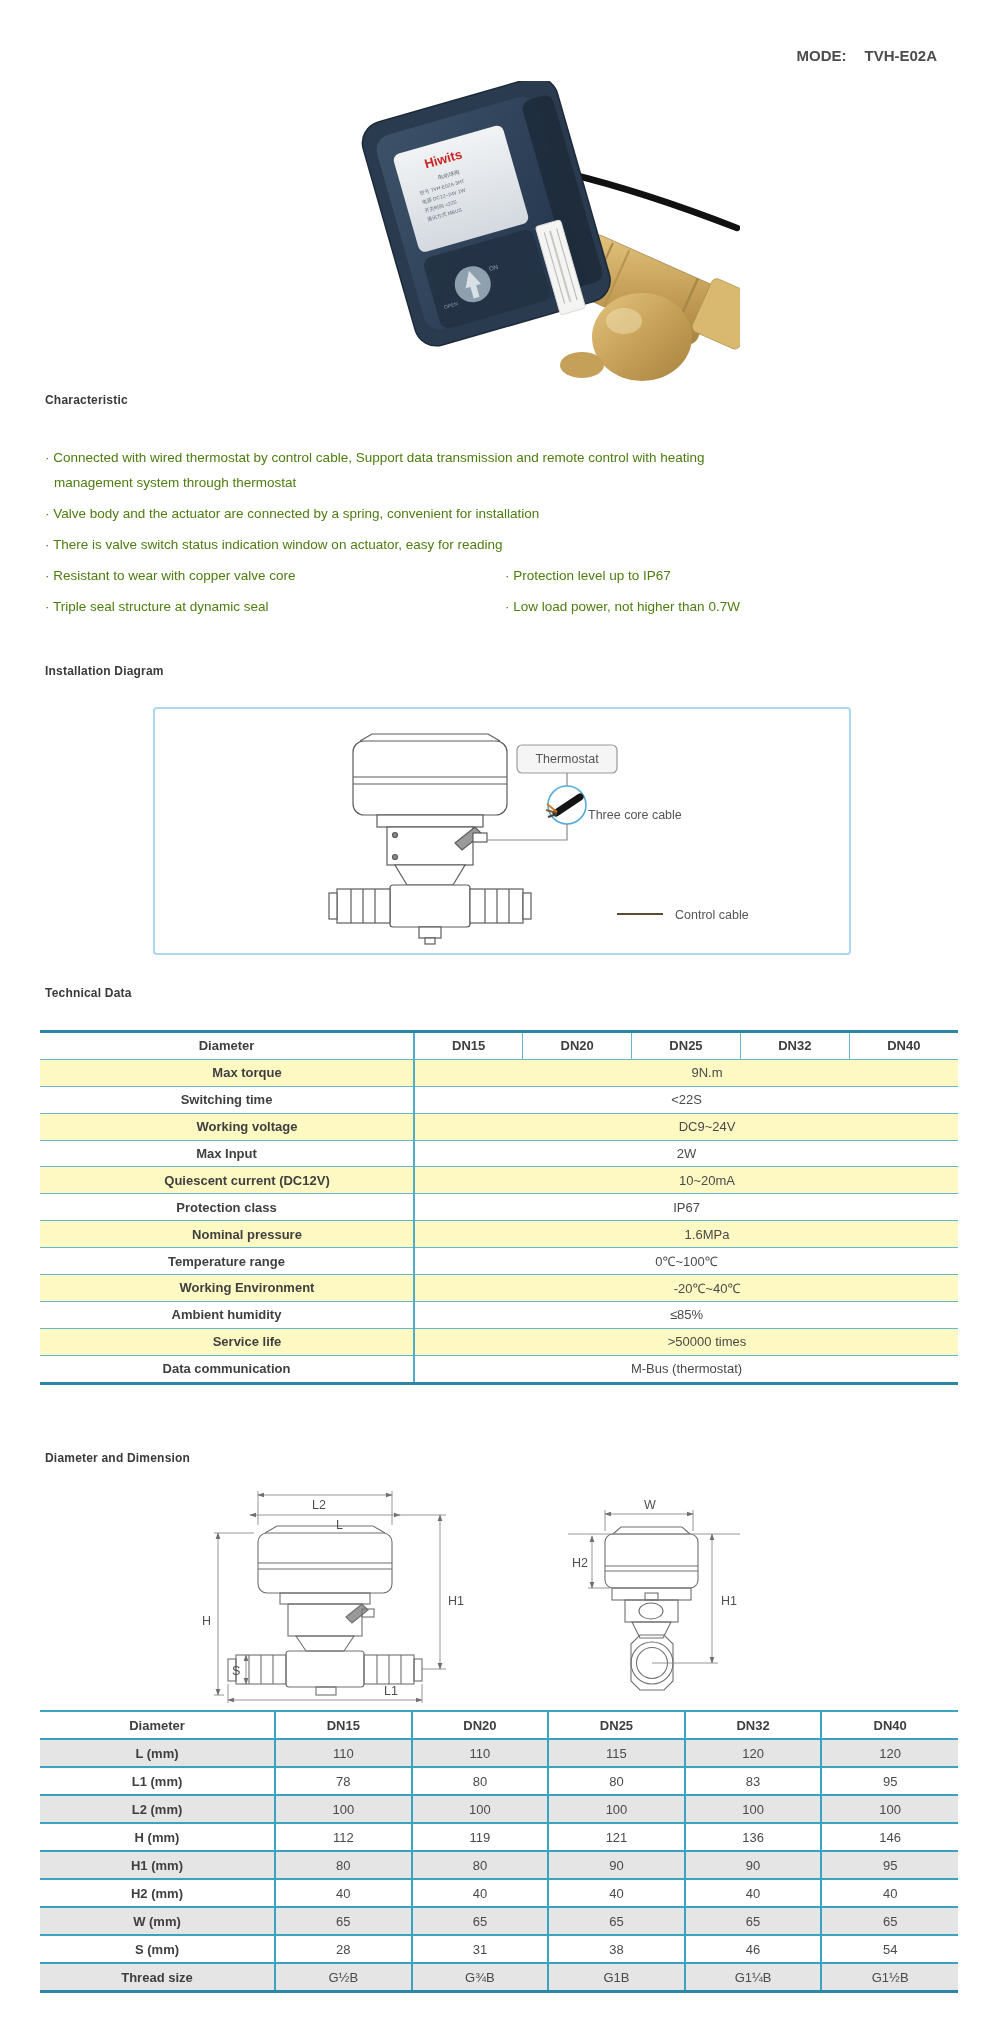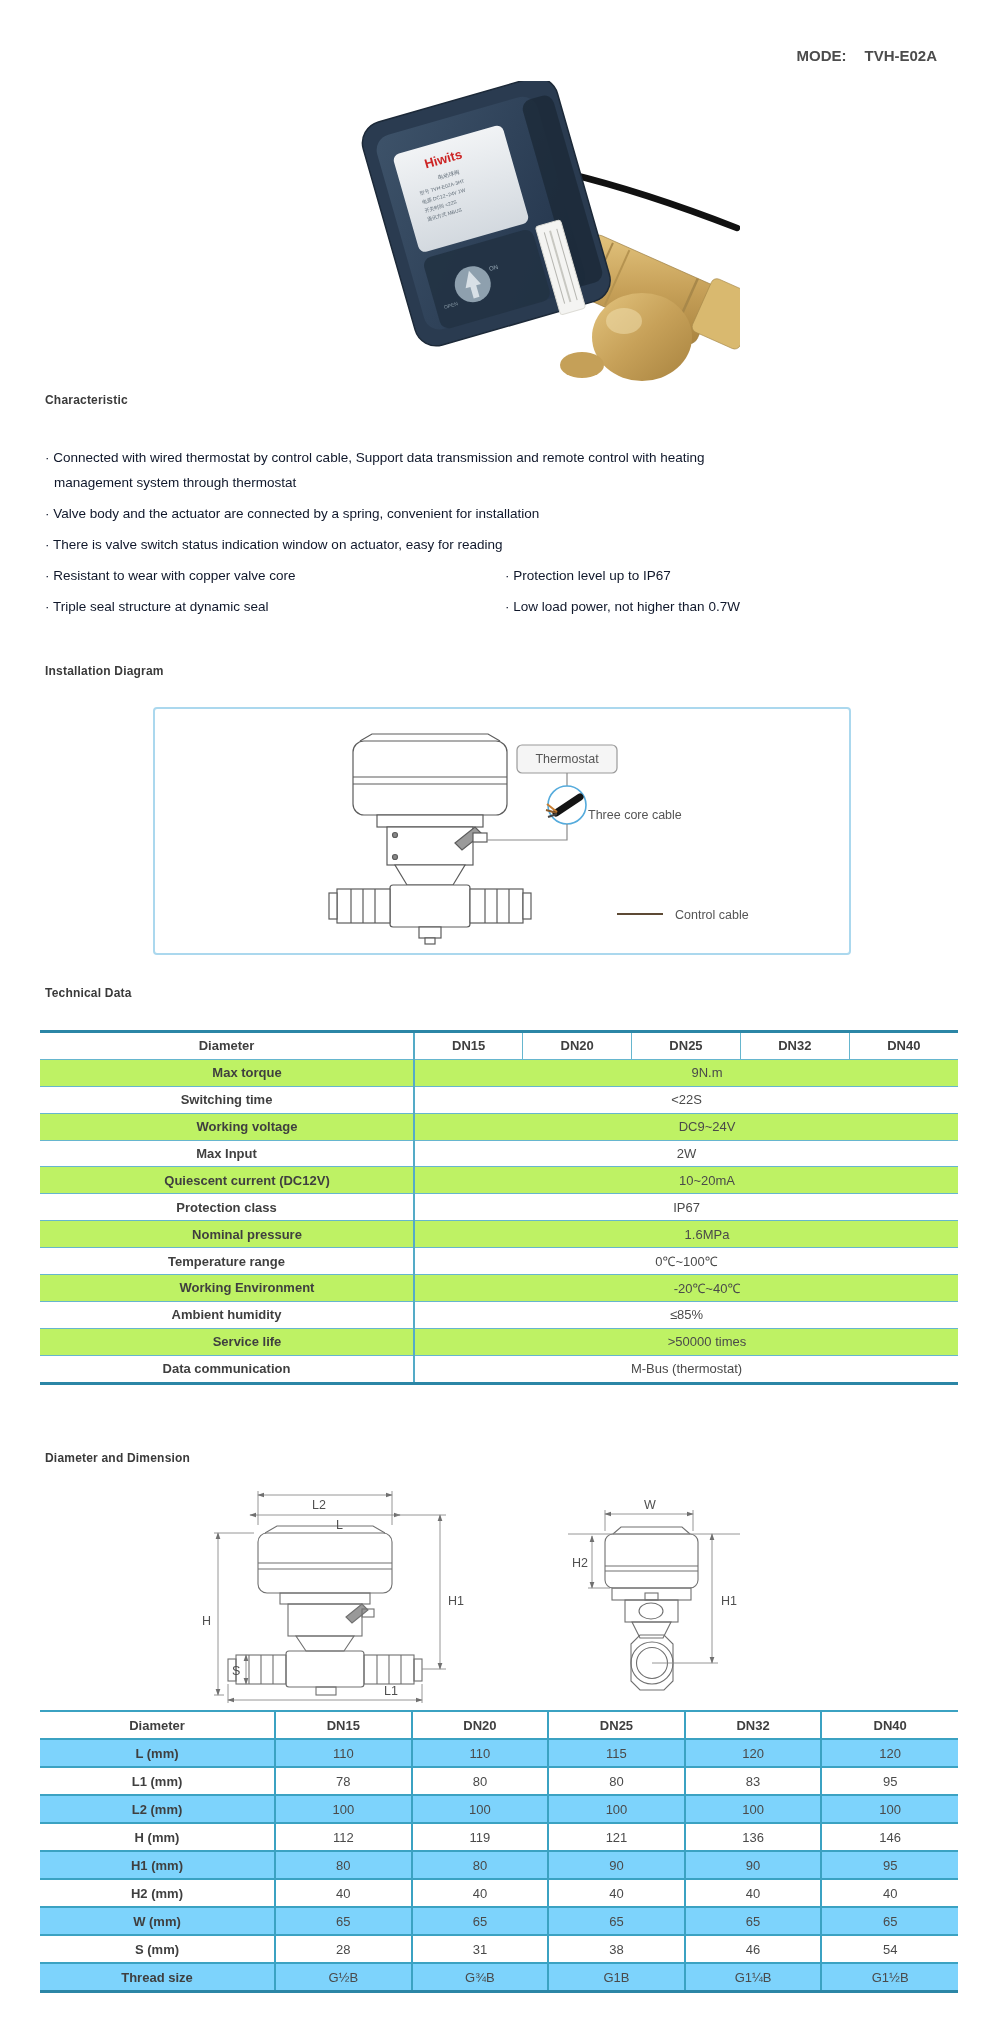--- a/index.html
+++ b/index.html
@@ -4,45 +4,45 @@
 <style>
   html,body{margin:0;padding:0;background:#ffffff;}
   body{width:1000px;height:2038px;position:relative;font-family:"Liberation Sans",sans-serif;color:#424242;}
   .abs{position:absolute;margin-top:31px;}
   
   .h{font-size:12px;font-weight:bold;color:#3a3a3a;letter-spacing:.2px;}
   
   #model{top:16px;right:63px;font-size:15px;font-weight:bold;color:#4c4c4c;}
   #model .gap{display:inline-block;width:18px;}
   
-  #char-list{left:45px;top:408px;width:905px;font-size:13.5px;color:#0f172a;}
+  #char-list{left:45px;top:408px;width:905px;font-size:13.5px;color:#4d7c0f;}
   .char-line{line-height:25px;margin-top:6px;}
   .char-line.cont{margin-top:0;padding-left:9px;}
   .char-cols{display:flex;margin-top:6px;line-height:25px;}
   .char-cols .c1{width:460px;}
   
   #install-box{left:153px;top:676px;width:698px;height:248px;border:2px solid #abd8ee;border-radius:4px;box-sizing:border-box;}
   
   table.spec{border-collapse:collapse;table-layout:fixed;width:918px;}
   table.spec td{text-align:center;vertical-align:middle;font-size:13px;color:#4a4a4a;padding:0;overflow:hidden;white-space:nowrap;}
   #table1{left:40px;top:999px;}
   #table2{left:40px;top:1679px;}
   table.t1{border-top:3px solid #2b86a6;border-bottom:3px solid #2b86a6;}
   table.t1 td{height:25.9px;border-top:1.5px solid #66b6ce;}
   table.t1 tr:first-child td{border-top:none;}
   table.t1 td.lbl{font-weight:bold;color:#3f3f3f;border-right:2px solid #54abc7;}
   table.t1 tr:first-child td.hdr{font-weight:bold;color:#3f3f3f;border-right:1.5px solid #66b6ce;}
   table.t1 tr:first-child td:last-child{border-right:none;}
-  table.t1 tr.alt td{background:#bef264;padding-left:41px;}
+  table.t1 tr.alt td{background:#fef9c3;padding-left:41px;}
   table.t2{border-top:2.5px solid #2b86a6;border-bottom:3px solid #2b86a6;}
   table.t2 td{height:26px;border:2px solid #3ba2c2;}
   table.t2 td:first-child{border-left:none;font-weight:bold;color:#3f3f3f;}
   table.t2 td:last-child{border-right:none;}
   table.t2 tr:first-child td{font-weight:bold;color:#3f3f3f;}
-  table.t2 tr.alt td{background:#7dd3fc;}
+  table.t2 tr.alt td{background:#e5e5e5;}
   
   text{font-family:"Liberation Sans",sans-serif;}
   .dimlab{font-size:12.5px;fill:#4f4f4f;}
   .diag-lab{font-size:12.5px;fill:#555555;}
 </style>
 </head>
 <body>
 
 <div class="abs" id="model">
   <span>MODE:</span><span class="gap"></span><span>TVH-E02A</span>

